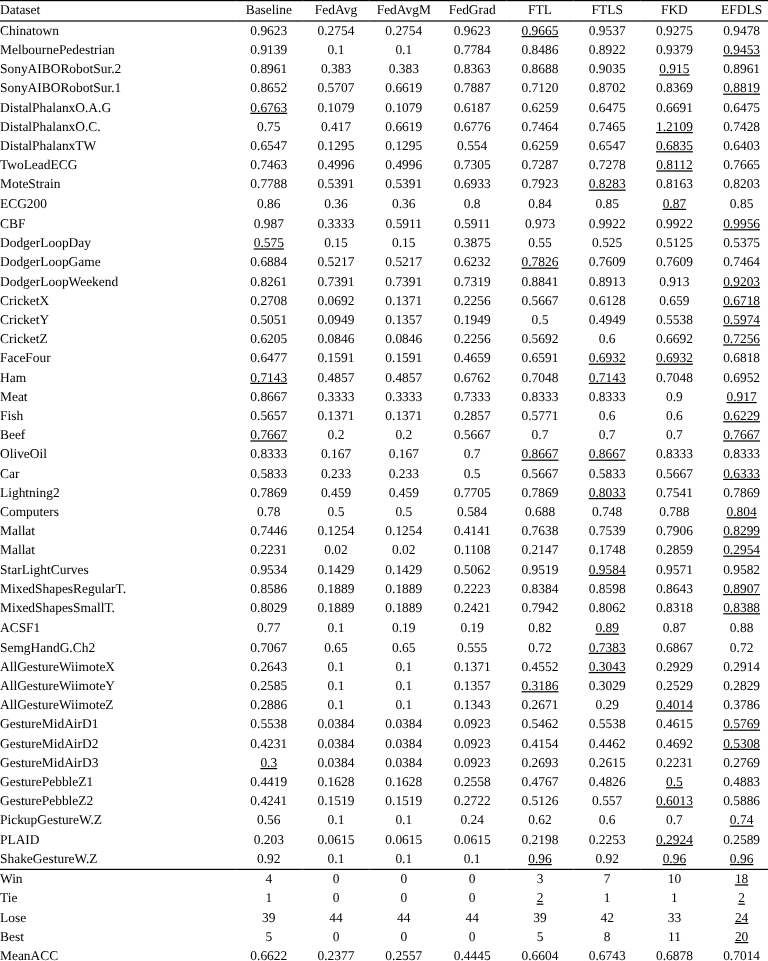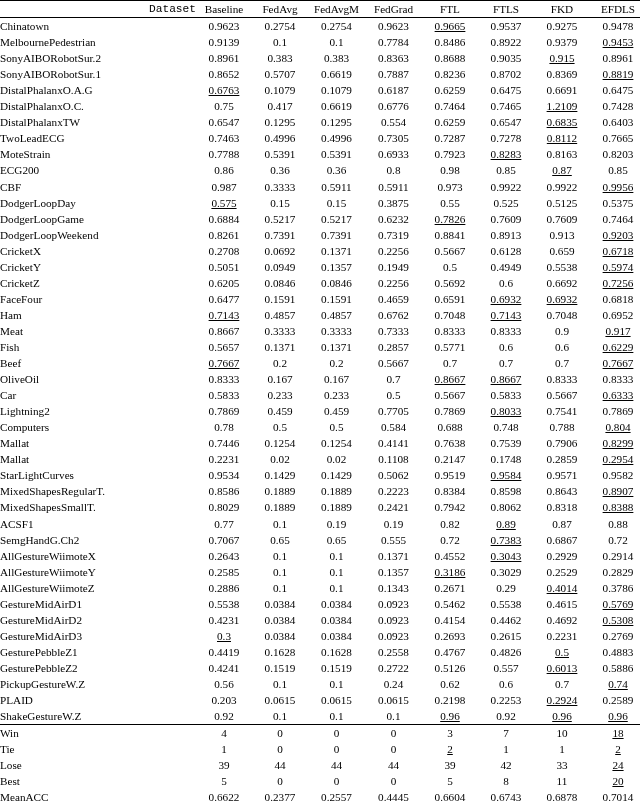--- a/index.html
+++ b/index.html
@@ -35,23 +35,22 @@
   col.c-num-wide { width: 57px;  }
 
   th.col-head, td.cell-num {
     text-align: center;
   }
   td.cell-dataset {
     text-align: left;
     padding-right: 14px;
   }
   th.head-dataset {
-    text-align: right;
+    text-align: left;
     padding-right: 14px;
-    font-family: Liberation Mono, monospace;
   }
   .rule-top   { border-top: 1.3px solid #000; }
   .rule-mid   { border-top: 0.9px solid #000; }
   tr.head-row th { padding-bottom: 1px; }
   tr.after-head td { padding-top: 1px; }
   .b { font-weight: bold; text-decoration: underline; }
 </style>
 </head>
 <body>
 
@@ -113,21 +112,21 @@
         <td class="cell-num">0.9035</td>
         <td class="cell-num b">0.915</td>
         <td class="cell-num">0.8961</td>
       </tr>
       <tr>
         <td class="cell-dataset">SonyAIBORobotSur.1</td>
         <td class="cell-num">0.8652</td>
         <td class="cell-num">0.5707</td>
         <td class="cell-num">0.6619</td>
         <td class="cell-num">0.7887</td>
-        <td class="cell-num">0.8236</td>
+        <td class="cell-num">0.7120</td>
         <td class="cell-num">0.8702</td>
         <td class="cell-num">0.8369</td>
         <td class="cell-num b">0.8819</td>
       </tr>
       <tr>
         <td class="cell-dataset">DistalPhalanxO.A.G</td>
         <td class="cell-num b">0.6763</td>
         <td class="cell-num">0.1079</td>
         <td class="cell-num">0.1079</td>
         <td class="cell-num">0.6187</td>
@@ -179,21 +178,21 @@
         <td class="cell-num b">0.8283</td>
         <td class="cell-num">0.8163</td>
         <td class="cell-num">0.8203</td>
       </tr>
       <tr>
         <td class="cell-dataset">ECG200</td>
         <td class="cell-num">0.86</td>
         <td class="cell-num">0.36</td>
         <td class="cell-num">0.36</td>
         <td class="cell-num">0.8</td>
-        <td class="cell-num">0.98</td>
+        <td class="cell-num">0.84</td>
         <td class="cell-num">0.85</td>
         <td class="cell-num b">0.87</td>
         <td class="cell-num">0.85</td>
       </tr>
       <tr>
         <td class="cell-dataset">CBF</td>
         <td class="cell-num">0.987</td>
         <td class="cell-num">0.3333</td>
         <td class="cell-num">0.5911</td>
         <td class="cell-num">0.5911</td>

